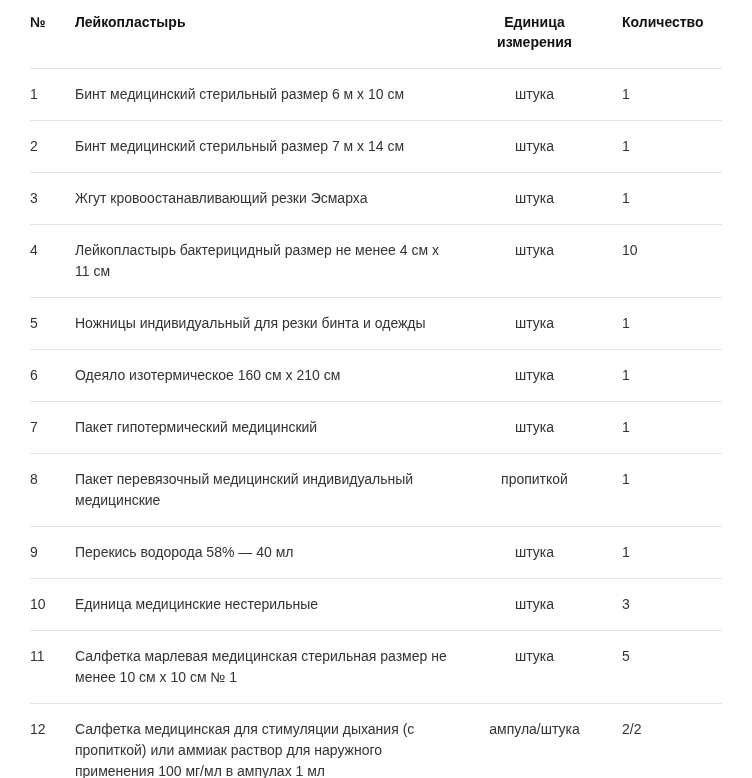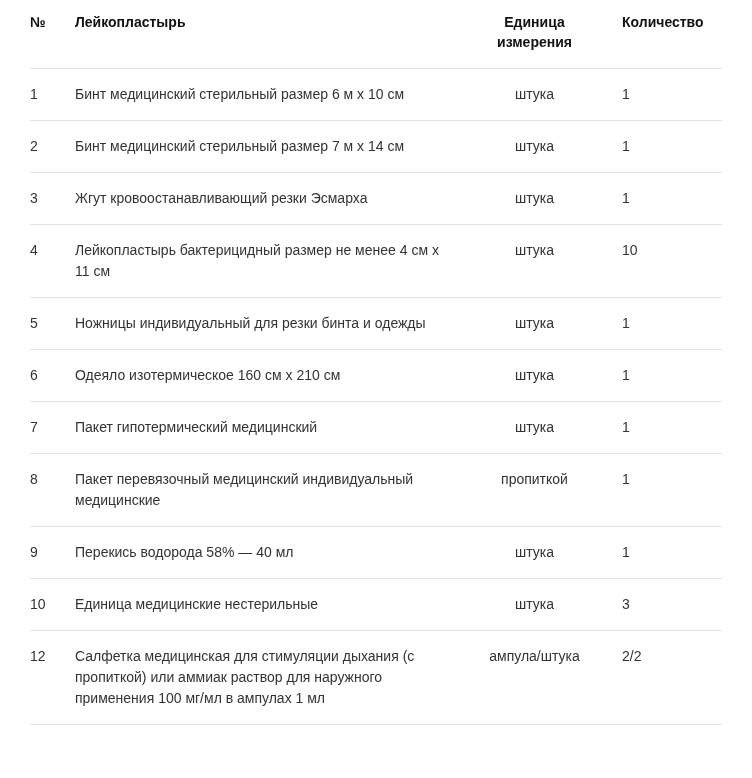--- a/index.html
+++ b/index.html
@@ -124,20 +124,26 @@
           <td class="col-unit">штука</td>
           <td class="col-qty">1</td>
         </tr>
         <tr>
           <td class="col-num">10</td>
           <td class="col-name">Единица медицинские нестерильные</td>
           <td class="col-unit">штука</td>
           <td class="col-qty">3</td>
         </tr>
         <tr>
+          <td class="col-num">11</td>
+          <td class="col-name">Салфетка марлевая медицинская стерильная размер не менее 10 см х 10 см № 1</td>
+          <td class="col-unit">штука</td>
+          <td class="col-qty">5</td>
+        </tr>
+        <tr>
           <td class="col-num">12</td>
           <td class="col-name">Салфетка медицинская для стимуляции дыхания (с пропиткой) или аммиак раствор для наружного применения 100 мг/мл в ампулах 1 мл</td>
           <td class="col-unit">ампула/штука</td>
           <td class="col-qty">2/2</td>
         </tr>
       </tbody>
   </table>
 </div>
 
 </body></html>

